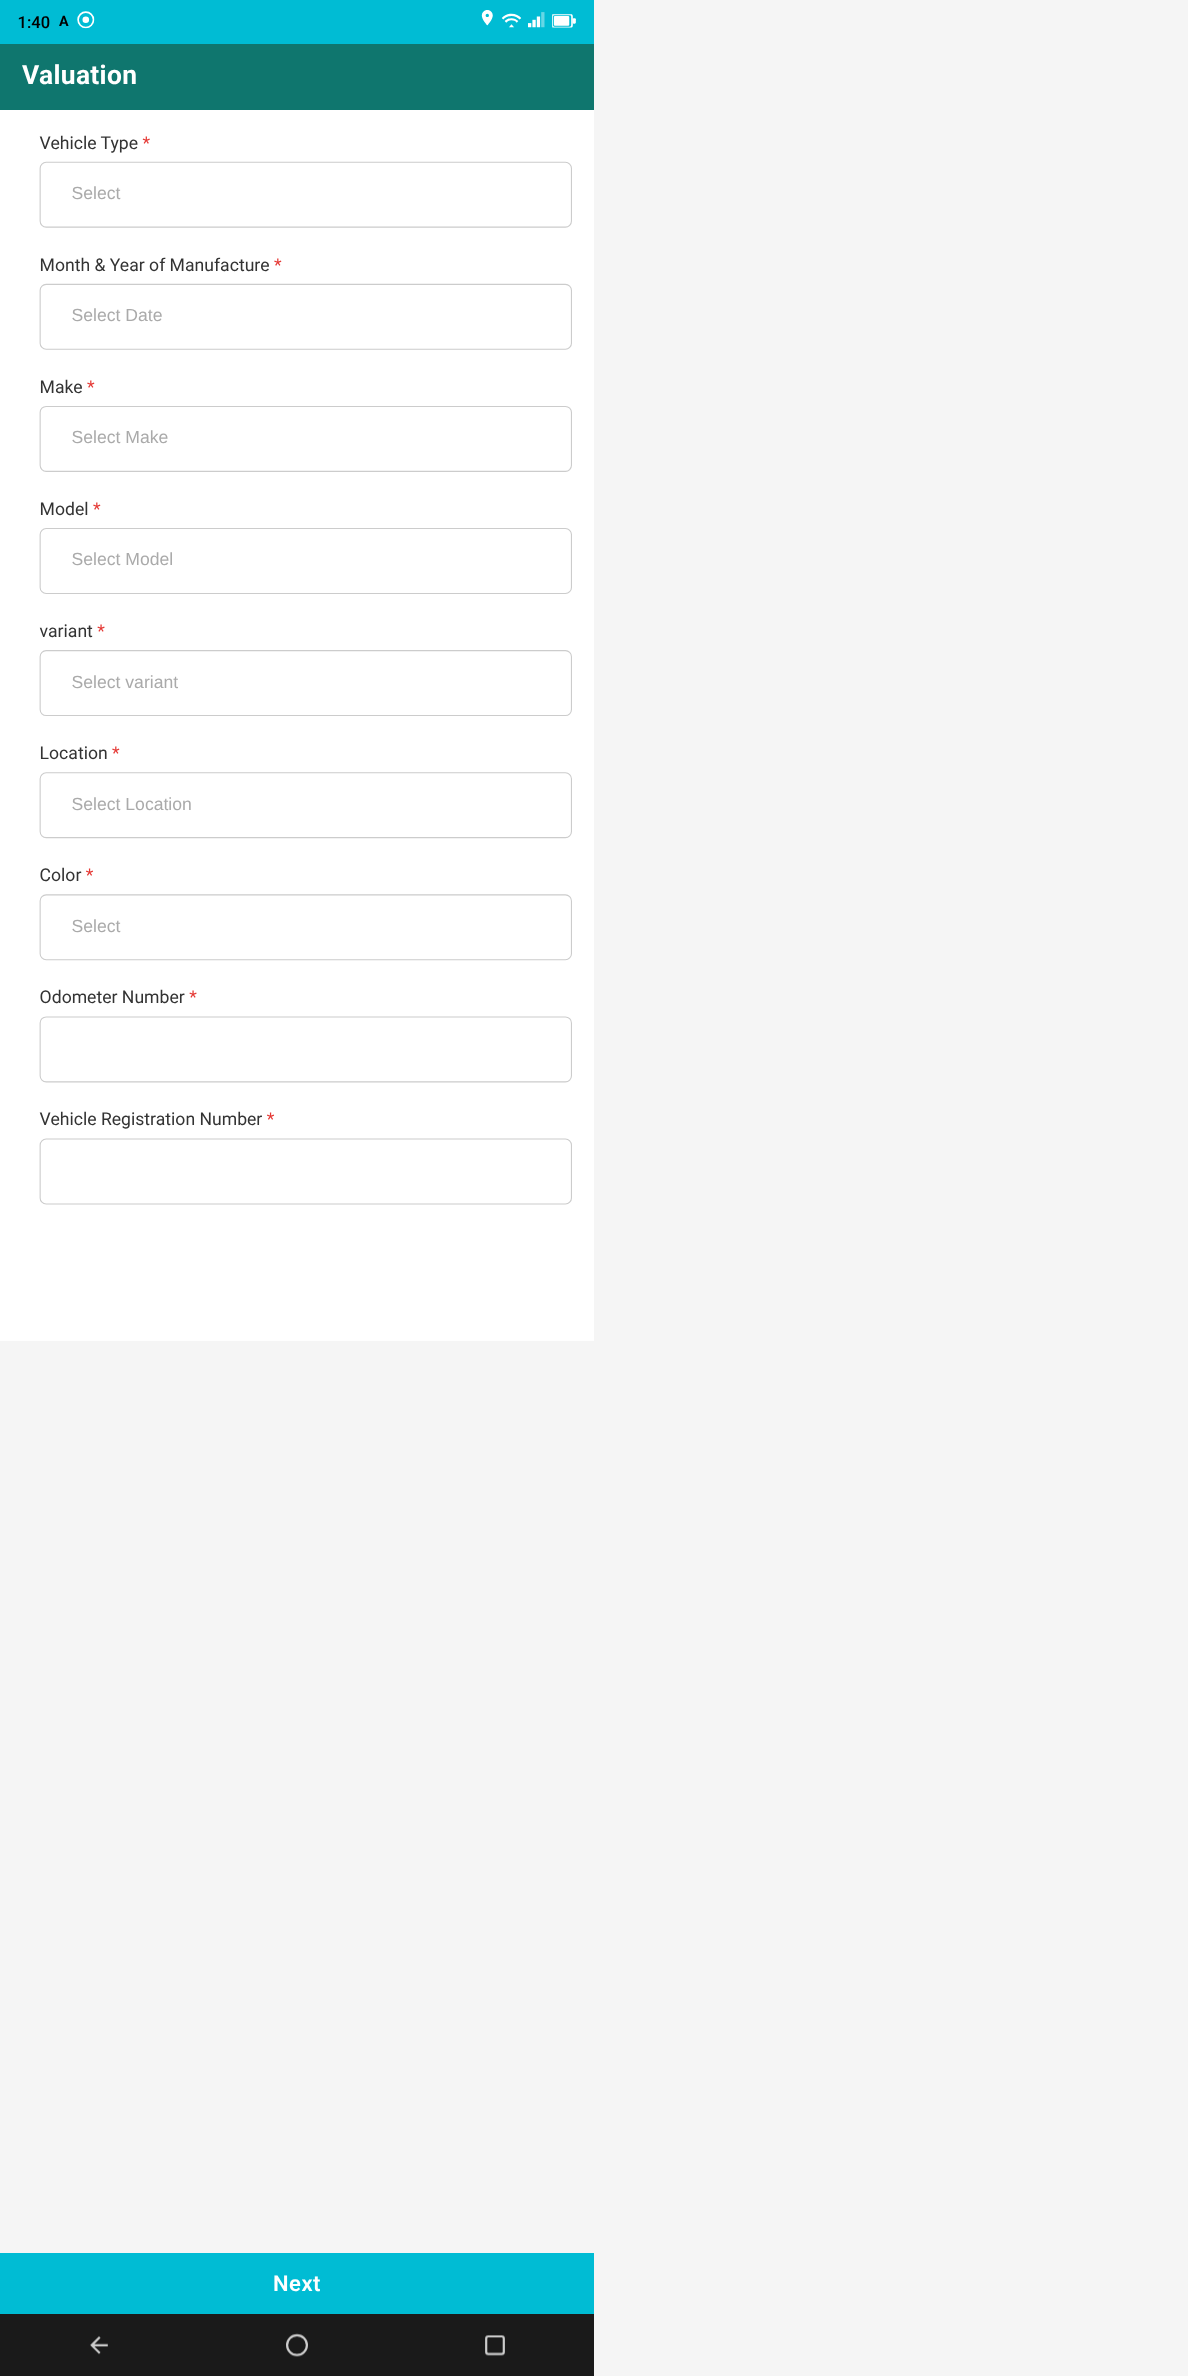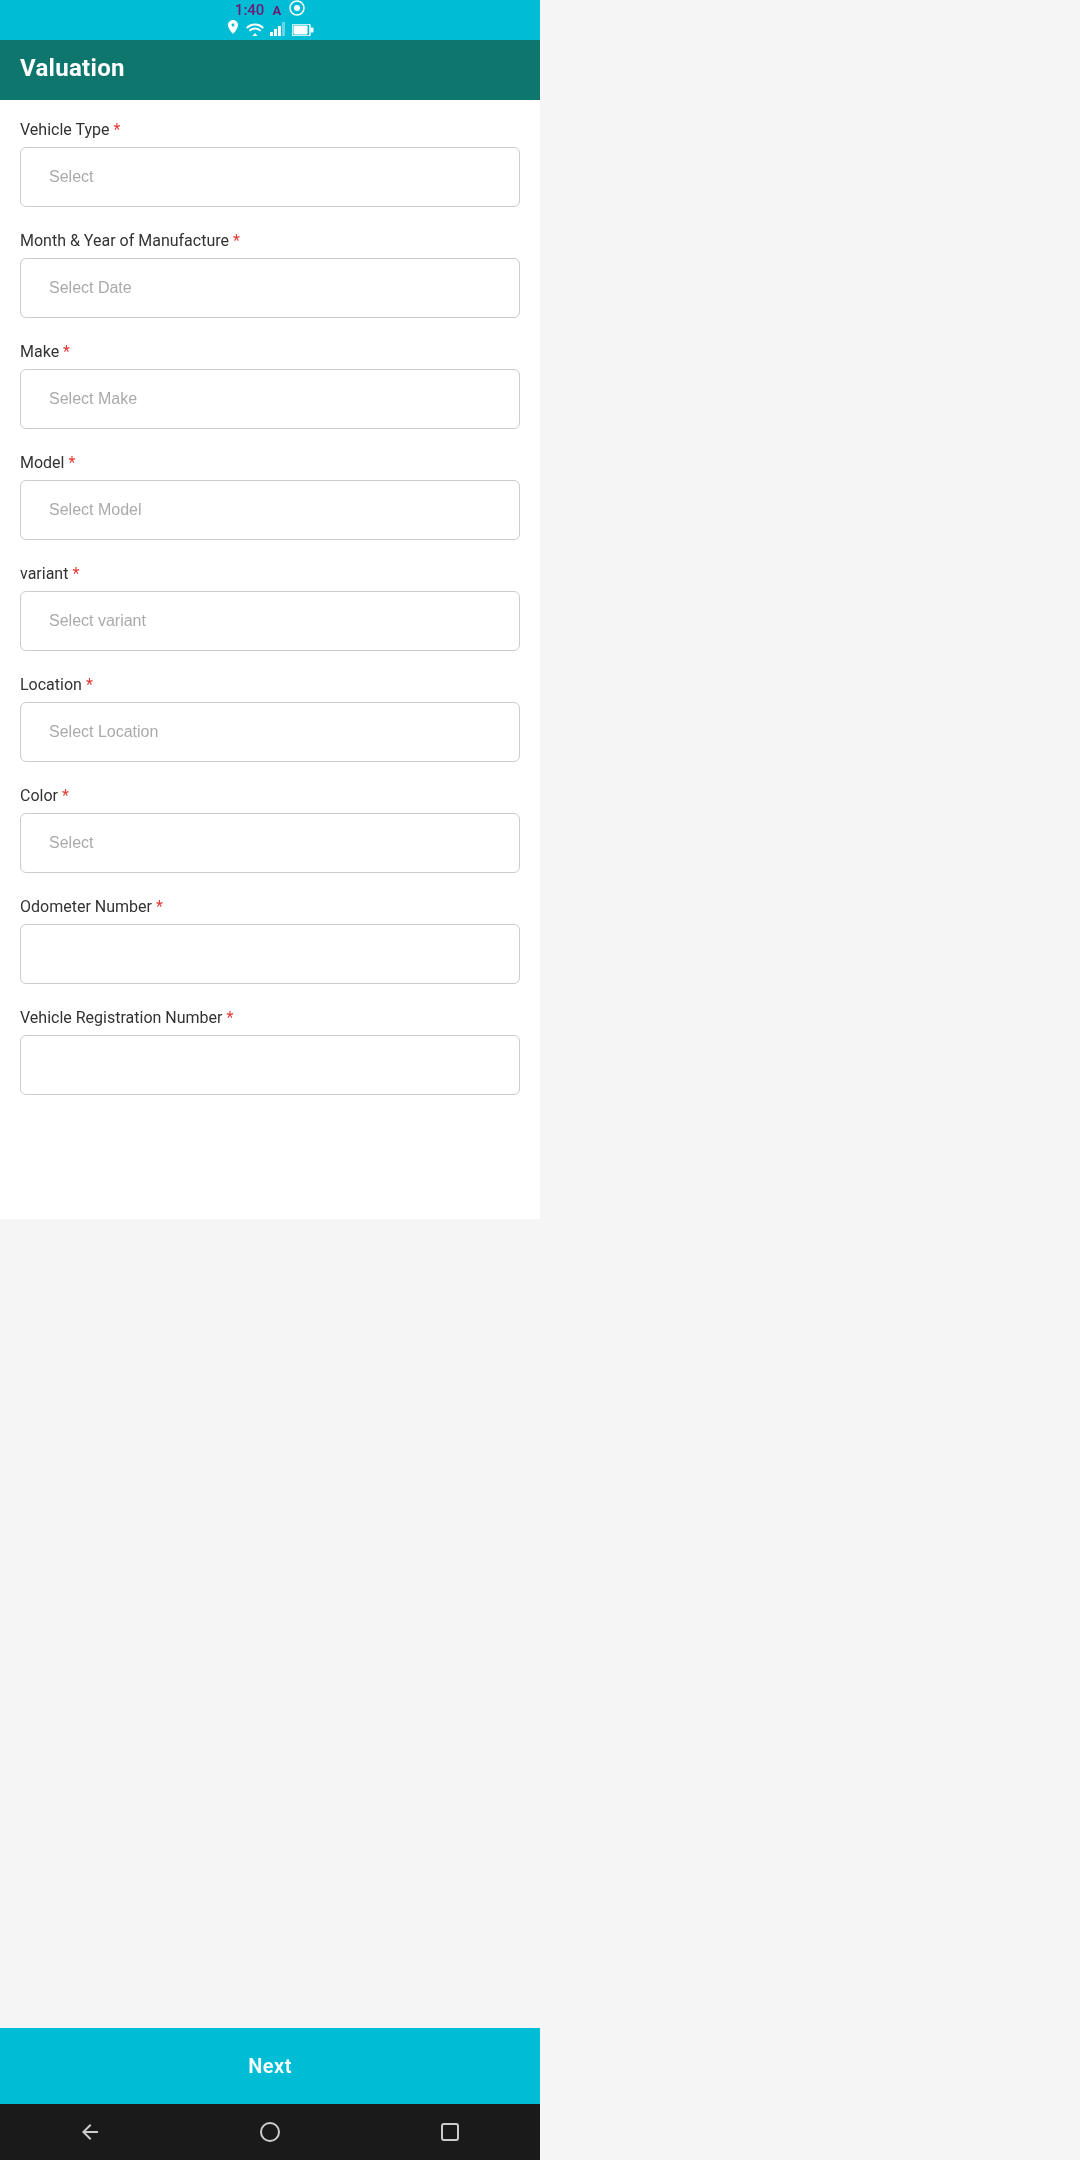--- a/index.html
+++ b/index.html
@@ -17,24 +17,23 @@
       overflow-x: hidden;
     }
 
     .status-bar {
       background: #00BCD4;
       height: 40px;
       display: flex;
       align-items: center;
       justify-content: space-between;
       padding: 0 16px;
-      color: #701a75;
+      color: #000000;
       font-size: 15px;
       font-weight: 500;
-      flex-direction: column;
     }
 
     .status-left {
       display: flex;
       align-items: center;
       gap: 8px;
     }
 
     .status-right {
       display: flex;
@@ -54,20 +53,21 @@
       letter-spacing: 0.3px;
     }
 
     .form-container {
       background: white;
       padding: 20px 20px 100px 20px;
     }
 
     .form-group {
       margin-bottom: 24px;
+      margin-left: 16px;
     }
 
     .field-label {
       font-size: 16px;
       color: #333;
       margin-bottom: 8px;
       display: flex;
       align-items: center;
       gap: 2px;
     }
@@ -96,21 +96,21 @@
     .form-input::placeholder {
       color: #aaa;
     }
 
     .next-button-container {
       position: fixed;
       bottom: 56px;
       left: 0;
       width: 540px;
       background: #00BCD4;
-      height: 76px;
+      height: 56px;
       display: flex;
       align-items: center;
       justify-content: center;
       cursor: pointer;
       z-index: 100;
     }
 
     .next-button-text {
       color: white;
       font-size: 20px;

